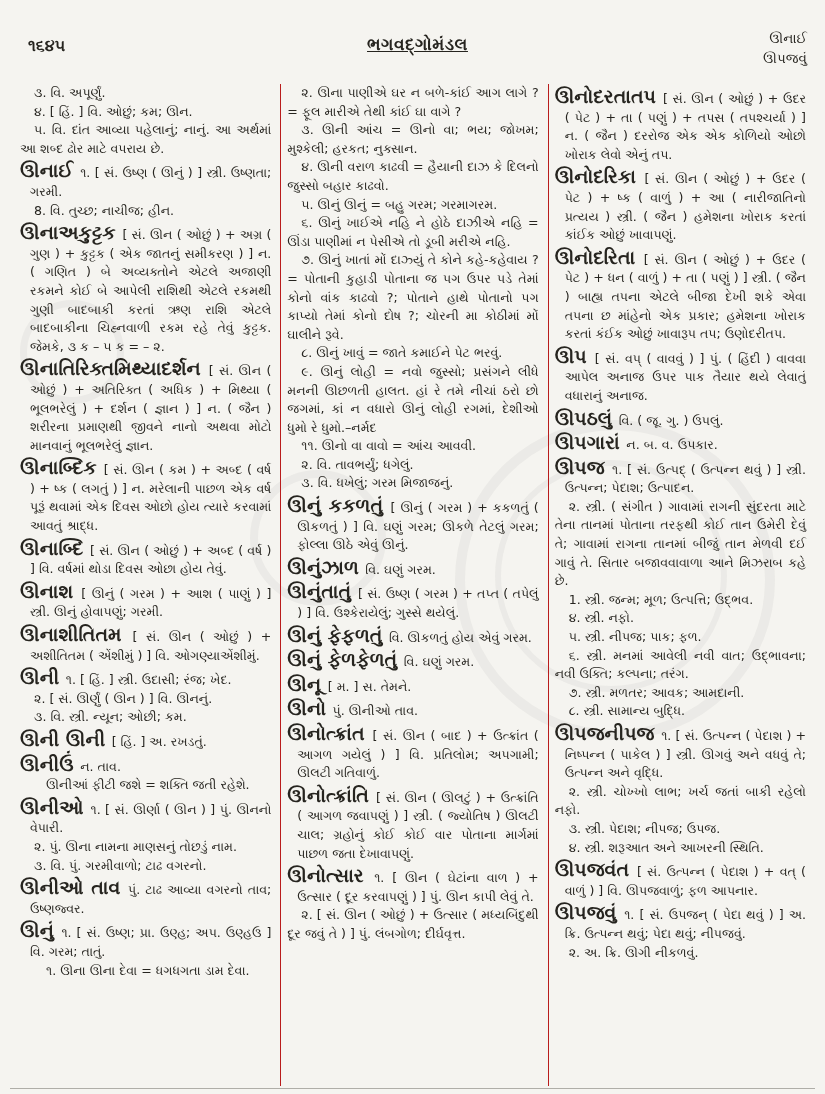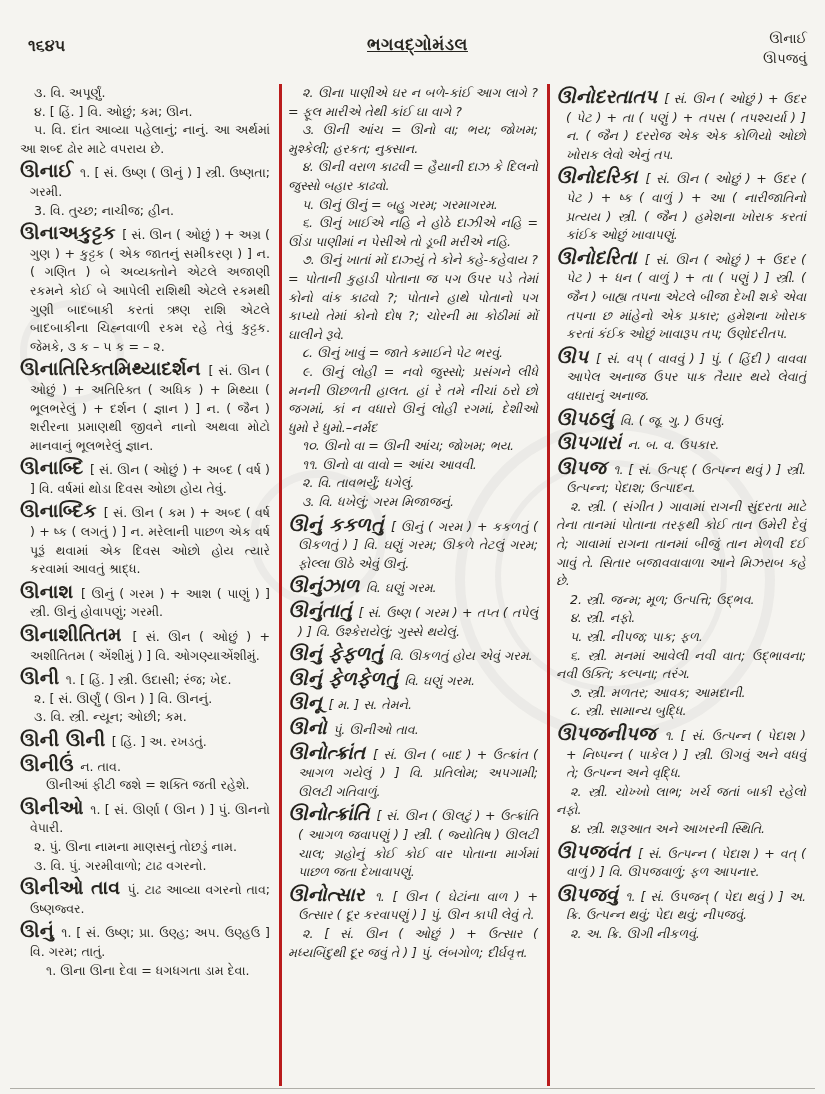--- a/index.html
+++ b/index.html
@@ -36,21 +36,21 @@
     display:flex;
   }
   .column{
     flex:1 1 0;
     padding:0 9px 0 6px;
     font-size:12.6px;
     line-height:18.6px;
     text-align:justify;
     overflow:hidden;
   }
-  .column + .column{border-left:3px solid #b91c1c;font-style:italic;}
+  .column + .column{border-left:1px solid #b91c1c;}
   .headword{font-weight:bold;font-size:19px;}
   p.para{margin:0;}
   p.entry{margin-top:3px;padding-left:10px;text-indent:-10px;}
   p.sense{text-indent:14px;}
   p.idiom{text-indent:26px;}
   .bottom-rule{position:absolute;left:10px;right:10px;bottom:5px;height:1px;background:rgba(90,88,80,.45);}
 </style>
 </head>
 <body>
 
@@ -68,25 +68,25 @@
       <div>ઊપજવું</div>
     </div>
   </div>
 
   <div class="columns" id="columns">
       <div class="column">
         <p class="para sense">૩. વિ. અપૂર્ણું.</p>
         <p class="para sense">૪. [ હિં. ] વિ. ઓછું; કમ; ઊન.</p>
         <p class="para sense">૫. વિ. દાંત આવ્યા પહેલાનું; નાનું. આ અર્થમાં આ શબ્દ ઢોર માટે વપરાય છે.</p>
         <p class="para entry"><b class="headword">ઊનાઈ </b>૧. [ સં. ઉષ્ણ ( ઊનું ) ] સ્ત્રી. ઉષ્ણતા; ગરમી.</p>
-        <p class="para sense">3. વિ. તુચ્છ; નાચીજ; હીન.</p>
+        <p class="para sense">8. વિ. તુચ્છ; નાચીજ; હીન.</p>
         <p class="para entry"><b class="headword">ઊનાઅકુટ્ટક </b>[ સં. ઊન ( ઓછું ) + અગ્ર ( ગુણ ) + કુટ્ટક ( એક જાતનું સમીકરણ ) ] ન. ( ગણિત ) બે અવ્યક્તોને એટલે અજાણી રકમને કોઈ બે આપેલી રાશિથી એટલે રકમથી ગુણી બાદબાકી કરતાં ઋણ રાશિ એટલે બાદબાકીના ચિહ્નવાળી રકમ રહે તેવું કુટ્ટક. જેમકે, ૩ ક – ૫ ક = – ૨.</p>
         <p class="para entry"><b class="headword">ઊનાતિરિક્તમિથ્યાદર્શન </b>[ સં. ઊન ( ઓછું ) + અતિરિક્ત ( અધિક ) + મિથ્યા ( ભૂલભરેલું ) + દર્શન ( જ્ઞાન ) ] ન. ( જૈન ) શરીરના પ્રમાણથી જીવને નાનો અથવા મોટો માનવાનું ભૂલભરેલું જ્ઞાન.</p>
+        <p class="para entry"><b class="headword">ઊનાબ્દિક </b>[ સં. ઊન ( કમ ) + અબ્દ ( વર્ષ ) + ષ્ક ( લગતું ) ] ન. મરેલાની પાછળ એક વર્ષ પૂરૂં થવામાં એક દિવસ ઓછો હોય ત્યારે કરવામાં આવતું શ્રાદ્ધ.</p>
         <p class="para entry"><b class="headword">ઊનાબ્દિ </b>[ સં. ઊન ( ઓછું ) + અબ્દ ( વર્ષ ) ] વિ. વર્ષમાં થોડા દિવસ ઓછા હોય તેવું.</p>
-        <p class="para entry"><b class="headword">ઊનાબ્દિક </b>[ સં. ઊન ( કમ ) + અબ્દ ( વર્ષ ) + ષ્ક ( લગતું ) ] ન. મરેલાની પાછળ એક વર્ષ પૂરૂં થવામાં એક દિવસ ઓછો હોય ત્યારે કરવામાં આવતું શ્રાદ્ધ.</p>
         <p class="para entry"><b class="headword">ઊનાશ </b>[ ઊનું ( ગરમ ) + આશ ( પાણું ) ] સ્ત્રી. ઊનું હોવાપણું; ગરમી.</p>
         <p class="para entry"><b class="headword">ઊનાશીતિતમ </b>[ સં. ઊન ( ઓછું ) + અશીતિતમ ( એંશીમું ) ] વિ. ઓગણ્યાએંશીમું.</p>
         <p class="para entry"><b class="headword">ઊની </b>૧. [ હિં. ] સ્ત્રી. ઉદાસી; રંજ; ખેદ.</p>
         <p class="para sense">૨. [ સં. ઊર્ણું ( ઊન ) ] વિ. ઊનનું.</p>
         <p class="para sense">૩. વિ. સ્ત્રી. ન્યૂન; ઓછી; કમ.</p>
         <p class="para entry"><b class="headword">ઊની ઊની </b>[ હિં. ] અ. રખડતું.</p>
         <p class="para entry"><b class="headword">ઊનીઉં </b>ન. તાવ.</p>
         <p class="para idiom">ઊનીઆં ફીટી જશે = શક્તિ જતી રહેશે.</p>
         <p class="para entry"><b class="headword">ઊનીઓ </b>૧. [ સં. ઊર્ણા ( ઊન ) ] પું. ઊનનો વેપારી.</p>
         <p class="para sense">૨. પું. ઊના નામના માણસનું તોછડું નામ.</p>
@@ -97,21 +97,20 @@
       </div>
       <div class="column">
         <p class="para sense">૨. ઊના પાણીએ ઘર ન બળે-કાંઈ આગ લાગે ? = ફૂલ મારીએ તેથી કાંઈ ઘા વાગે ?</p>
         <p class="para sense">૩. ઊની આંચ = ઊનો વા; ભય; જોખમ; મુશ્કેલી; હરકત; નુક્સાન.</p>
         <p class="para sense">૪. ઊની વરાળ કાઢવી = હૈયાની દાઝ કે દિલનો જુસ્સો બહાર કાઢવો.</p>
         <p class="para sense">૫. ઊનું ઊનું = બહુ ગરમ; ગરમાગરમ.</p>
         <p class="para sense">૬. ઊનું ખાઈએ નહિ ને હોઠે દાઝીએ નહિ = ઊંડા પાણીમાં ન પેસીએ તો ડૂબી મરીએ નહિ.</p>
         <p class="para sense">૭. ઊનું ખાતાં મોં દાઝ્યું તે કોને કહે-કહેવાય ? = પોતાની કુહાડી પોતાના જ પગ ઉપર પડે તેમાં કોનો વાંક કાઢવો ?; પોતાને હાથે પોતાનો પગ કાપ્યો તેમાં કોનો દોષ ?; ચોરની મા કોઠીમાં મોં ઘાલીને રૂવે.</p>
         <p class="para sense">૮. ઊનું ખાવું = જાતે કમાઈને પેટ ભરવું.</p>
         <p class="para sense">૯. ઊનું લોહી = નવો જુસ્સો; પ્રસંગને લીધે મનની ઊછળતી હાલત. હાં રે તમે નીચાં ઠરો છો જગમાં, કાં ન વધારો ઊનું લોહી રગમાં, દેશીઓ ધુમો રે ધુમો.–નર્મદ</p>
-        <p class="para sense">૧૦. ઊનો વા = ઊની આંચ; જોખમ; ભય.</p>
         <p class="para sense">૧૧. ઊનો વા વાવો = આંચ આવવી.</p>
         <p class="para sense">૨. વિ. તાવભર્યું; ધગેલું.</p>
         <p class="para sense">૩. વિ. ધખેલું; ગરમ મિજાજનું.</p>
         <p class="para entry"><b class="headword">ઊનું કકળતું </b>[ ઊનું ( ગરમ ) + કકળતું ( ઊકળતું ) ] વિ. ઘણું ગરમ; ઊકળે તેટલું ગરમ; ફોલ્લા ઊઠે એવું ઊનું.</p>
         <p class="para entry"><b class="headword">ઊનુંઝાળ </b>વિ. ઘણું ગરમ.</p>
         <p class="para entry"><b class="headword">ઊનુંતાતું </b>[ સં. ઉષ્ણ ( ગરમ ) + તપ્ત ( તપેલું ) ] વિ. ઉશ્કેરાયેલું; ગુસ્સે થયેલું.</p>
         <p class="para entry"><b class="headword">ઊનું ફેફળતું </b>વિ. ઊકળતું હોય એવું ગરમ.</p>
         <p class="para entry"><b class="headword">ઊનું ફેળફેળતું </b>વિ. ઘણું ગરમ.</p>
         <p class="para entry"><b class="headword">ઊનૂ </b>[ મ. ] સ. તેમને.</p>
         <p class="para entry"><b class="headword">ઊનો </b>પું. ઊનીઓ તાવ.</p>
@@ -122,28 +121,29 @@
       </div>
       <div class="column">
         <p class="para entry"><b class="headword">ઊનોદરતાતપ </b>[ સં. ઊન ( ઓછું ) + ઉદર ( પેટ ) + તા ( પણું ) + તપસ ( તપશ્ચર્યા ) ] ન. ( જૈન ) દરરોજ એક એક કોળિયો ઓછો ખોરાક લેવો એનું તપ.</p>
         <p class="para entry"><b class="headword">ઊનોદરિકા </b>[ સં. ઊન ( ઓછું ) + ઉદર ( પેટ ) + ષ્ક ( વાળું ) + આ ( નારીજાતિનો પ્રત્યય ) સ્ત્રી. ( જૈન ) હમેશના ખોરાક કરતાં કાંઈક ઓછું ખાવાપણું.</p>
         <p class="para entry"><b class="headword">ઊનોદરિતા </b>[ સં. ઊન ( ઓછું ) + ઉદર ( પેટ ) + ધન ( વાળું ) + તા ( પણું ) ] સ્ત્રી. ( જૈન ) બાહ્ય તપના એટલે બીજા દેખી શકે એવા તપના છ માંહેનો એક પ્રકાર; હમેશના ખોરાક કરતાં કંઈક ઓછું ખાવારૂપ તપ; ઉણોદરીતપ.</p>
         <p class="para entry"><b class="headword">ઊપ </b>[ સં. વપ્ ( વાવવું ) ] પું. ( હિંદી ) વાવવા આપેલ અનાજ ઉપર પાક તૈયાર થયે લેવાતું વધારાનું અનાજ.</p>
         <p class="para entry"><b class="headword">ઊપઠલું </b>વિ. ( જૂ. ગુ. ) ઉપલું.</p>
         <p class="para entry"><b class="headword">ઊપગારાં </b>ન. બ. વ. ઉપકાર.</p>
         <p class="para entry"><b class="headword">ઊપજ </b>૧. [ સં. ઉત્પદ્ ( ઉત્પન્ન થવું ) ] સ્ત્રી. ઉત્પન્ન; પેદાશ; ઉત્પાદન.</p>
         <p class="para sense">૨. સ્ત્રી. ( સંગીત ) ગાવામાં રાગની સુંદરતા માટે તેના તાનમાં પોતાના તરફથી કોઈ તાન ઉમેરી દેવું તે; ગાવામાં રાગના તાનમાં બીજું તાન મેળવી દઈ ગાવું તે. સિતાર બજાવવાવાળા આને મિઝરાબ કહે છે.</p>
-        <p class="para sense">2. સ્ત્રી. જન્મ; મૂળ; ઉત્પત્તિ; ઉદ્ભવ.</p>
+        <p class="para sense">1. સ્ત્રી. જન્મ; મૂળ; ઉત્પત્તિ; ઉદ્ભવ.</p>
         <p class="para sense">૪. સ્ત્રી. નફો.</p>
         <p class="para sense">૫. સ્ત્રી. નીપજ; પાક; ફળ.</p>
         <p class="para sense">૬. સ્ત્રી. મનમાં આવેલી નવી વાત; ઉદ્ભાવના; નવી ઉક્તિ; કલ્પના; તરંગ.</p>
         <p class="para sense">૭. સ્ત્રી. મળતર; આવક; આમદાની.</p>
         <p class="para sense">૮. સ્ત્રી. સામાન્ય બુદ્ધિ.</p>
         <p class="para entry"><b class="headword">ઊપજનીપજ </b>૧. [ સં. ઉત્પન્ન ( પેદાશ ) + નિષ્પન્ન ( પાકેલ ) ] સ્ત્રી. ઊગવું અને વધવું તે; ઉત્પન્ન અને વૃદ્ધિ.</p>
         <p class="para sense">૨. સ્ત્રી. ચોખ્ખો લાભ; ખર્ચ જતાં બાકી રહેલો નફો.</p>
+        <p class="para sense">૩. સ્ત્રી. પેદાશ; નીપજ; ઉપજ.</p>
         <p class="para sense">૪. સ્ત્રી. શરૂઆત અને આખરની સ્થિતિ.</p>
         <p class="para entry"><b class="headword">ઊપજવંત </b>[ સં. ઉત્પન્ન ( પેદાશ ) + વત્ ( વાળું ) ] વિ. ઊપજવાળું; ફળ આપનાર.</p>
         <p class="para entry"><b class="headword">ઊપજવું </b>૧. [ સં. ઉપજન્ ( પેદા થવું ) ] અ. ક્રિ. ઉત્પન્ન થવું; પેદા થવું; નીપજવું.</p>
         <p class="para sense">૨. અ. ક્રિ. ઊગી નીકળવું.</p>
       </div>
     </div>
 
   <div class="bottom-rule"></div>
 </div>
 

